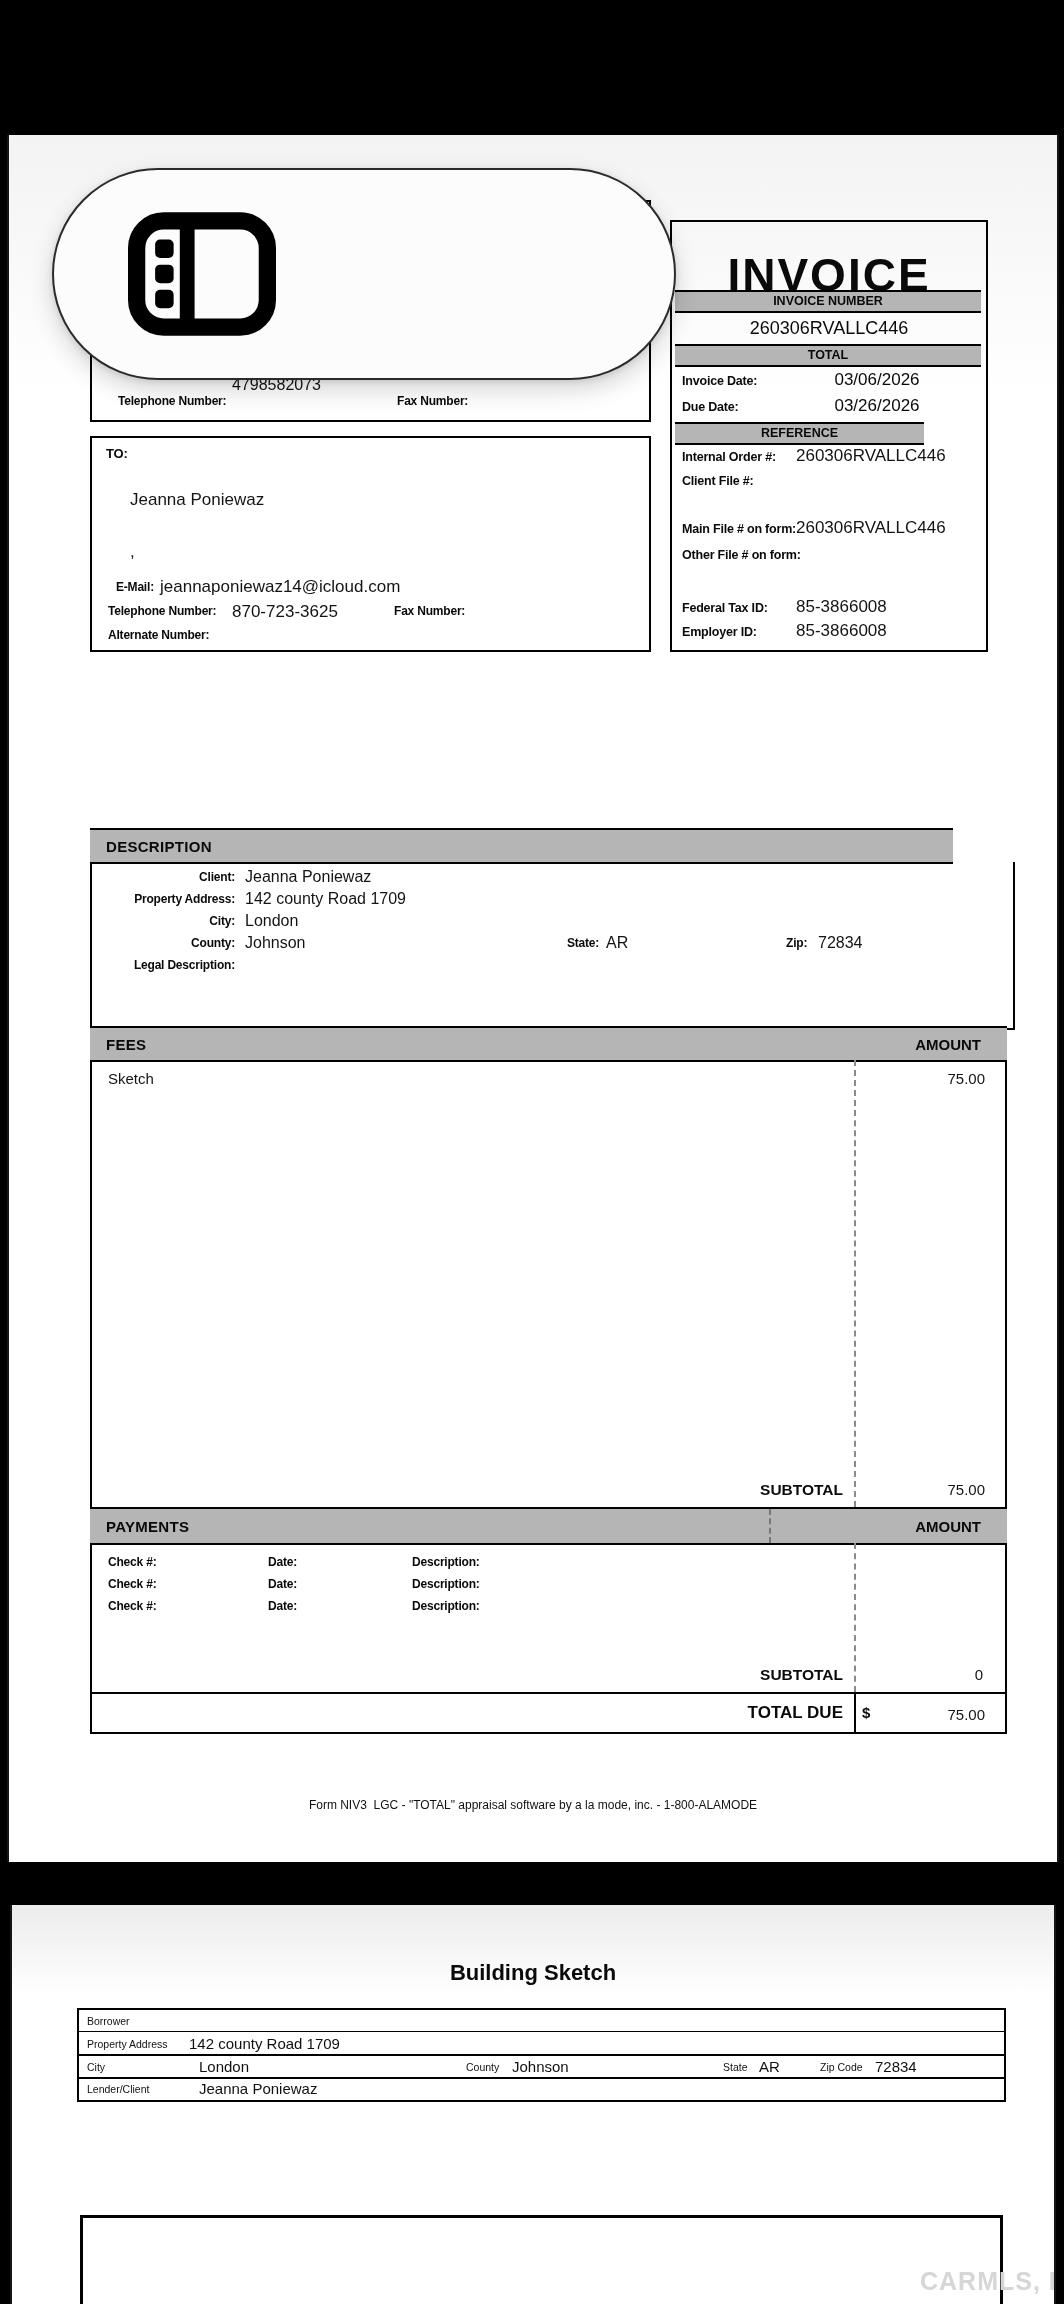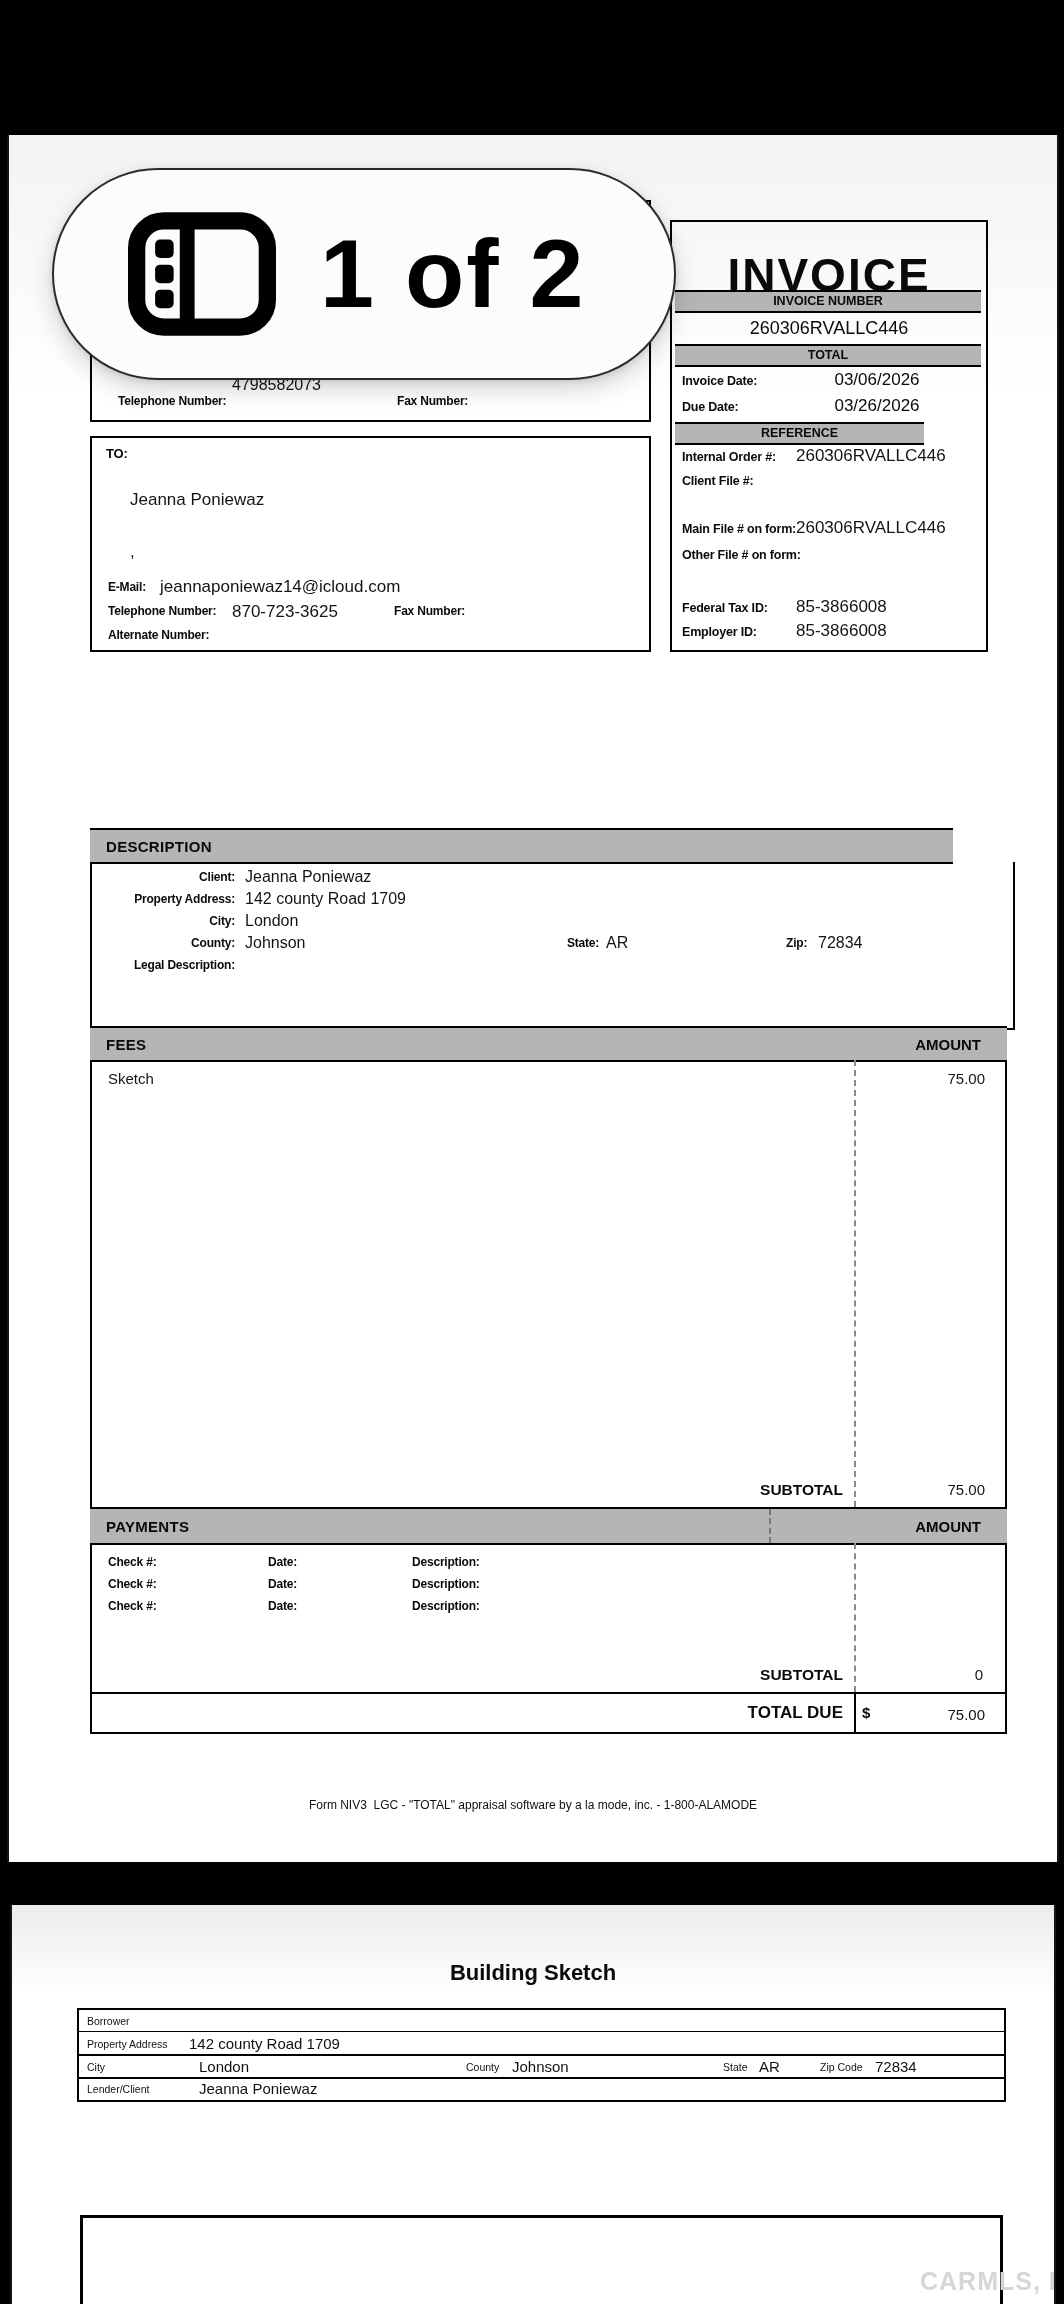--- a/index.html
+++ b/index.html
@@ -46,28 +46,27 @@
     </div>
 
     <div class="pill">
       <svg width="148" height="124" viewBox="0 0 60 50">
         <rect x="3.5" y="3.5" width="53" height="43" rx="11" fill="none" stroke="#000" stroke-width="7"></rect>
         <line x1="24" y1="4" x2="24" y2="46" stroke="#000" stroke-width="6"></line>
         <rect x="11" y="11" width="7.5" height="7.5" rx="2" fill="#000"></rect>
         <rect x="11" y="21.2" width="7.5" height="7.5" rx="2" fill="#000"></rect>
         <rect x="11" y="31.4" width="7.5" height="7.5" rx="2" fill="#000"></rect>
       </svg>
-      <span class="pill-text">1 of 2</span>
     </div>
 
     <div class="box" style="left:81px;top:301px;width:557px;height:212px;">
       <span class="lbl" style="left:14px;top:8px;font-size:13px;">TO:</span>
       <span class="val" style="left:38px;top:52px;font-size:17px;">Jeanna Poniewaz</span>
       <span class="val" style="left:38px;top:104px;font-size:17px;">,</span>
-      <span class="lbl" style="left:16px;top:142px;">E-Mail:</span>
+      <span class="lbl" style="left:24px;top:142px;">E-Mail:</span>
       <span class="val" style="left:68px;top:139px;font-size:17px;">jeannaponiewaz14@icloud.com</span>
       <span class="lbl" style="left:16px;top:166px;">Telephone Number:</span>
       <span class="val" style="left:140px;top:164px;font-size:17px;">870-723-3625</span>
       <span class="lbl" style="left:302px;top:166px;">Fax Number:</span>
       <span class="lbl" style="left:16px;top:190px;">Alternate Number:</span>
     </div>
 
     <div class="box" style="left:661px;top:85px;width:314px;height:428px;">
       <div style="position:absolute;top:26px;left:0;width:100%;text-align:center;font-weight:bold;font-size:46px;letter-spacing:2px;">INVOICE</div>
 

